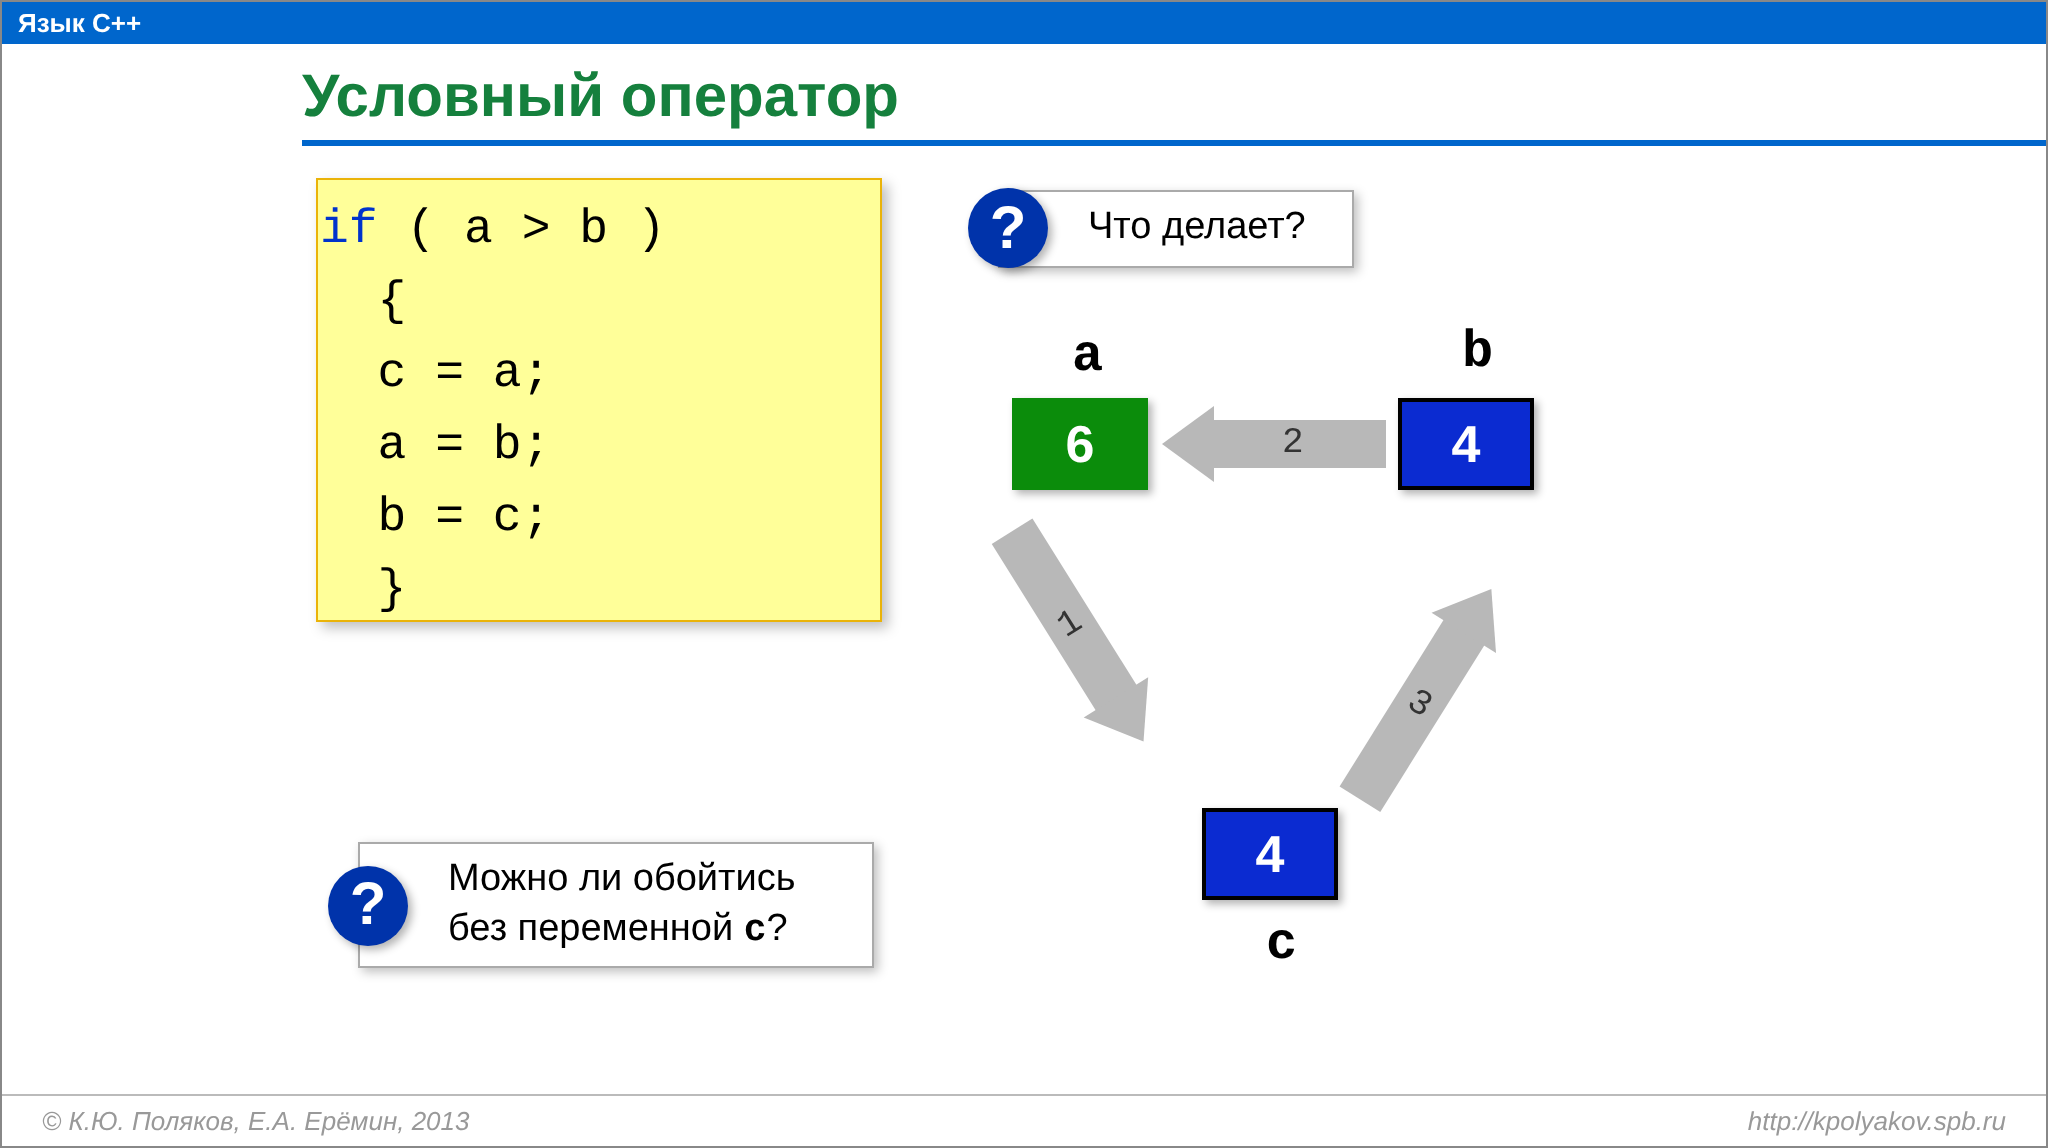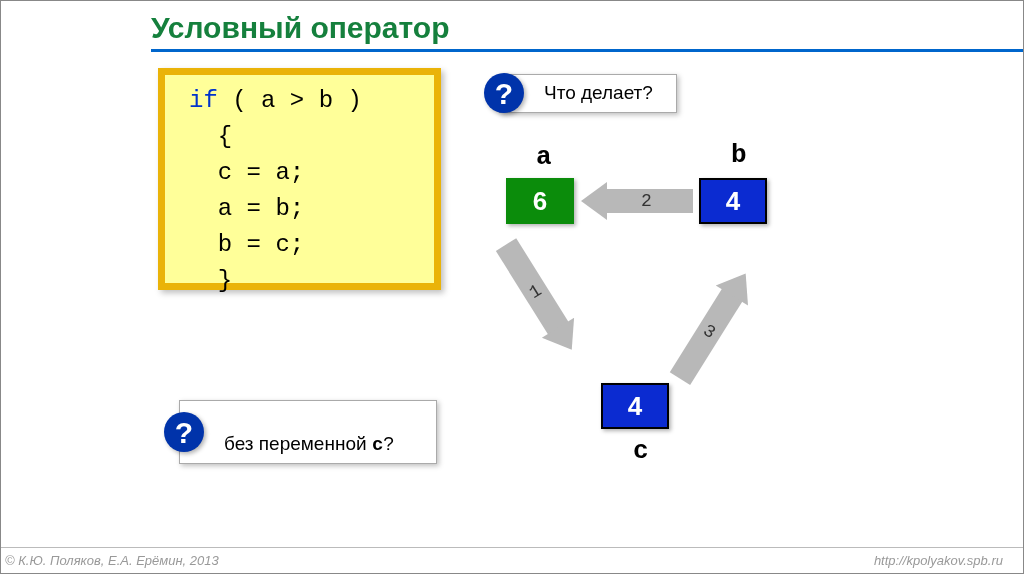--- a/index.html
+++ b/index.html
@@ -6,24 +6,24 @@
   html, body { width: 1024px; height: 574px; font-family: Arial, sans-serif; background: #fff; overflow: hidden; }
   .slide { position: relative; width: 1024px; height: 574px; border: 1px solid #888; }
   .topbar { background: #0066cc; color: #fff; font-weight: bold; font-size: 13px; padding: 3px 8px; }
   .title-wrap { padding: 10px 0 6px 150px; }
   .title { font-size: 30px; font-weight: bold; color: #15803d; }
   .title-underline { height: 3px; background: #0066cc; margin-top: 4px; }
   .content { position: relative; width: 100%; height: 460px; }
 
   .codebox {
     position: absolute; left: 157px; top: 10px; width: 283px; height: 222px;
-    background: #ffff99; border: 7px solid #eab308;
+    background: #ffff99; border: 1px solid #eab308;
     box-shadow: 3px 3px 6px rgba(0,0,0,.25);
     font-family: "Courier New", monospace; font-size: 24px; line-height: 1.5;
-    padding: 8px 24px; white-space: pre;
+    padding: 8px 1px; white-space: pre;
   }
   .kw { color: #0033cc; }
 
   .callout {
     position: absolute; background: #fff; border: 1px solid #aaa;
     box-shadow: 2px 2px 5px rgba(0,0,0,.25);
     padding: 6px 14px 6px 44px; font-size: 19px; line-height: 1.3;
   }
   .qmark {
     position: absolute; left: -16px; top: 50%; transform: translateY(-50%);
@@ -92,29 +92,32 @@
     border-top: 19px solid transparent;
     border-bottom: 19px solid transparent;
     border-left: 26px solid #b8b8b8;
   }
   #arr3 .arrow-num { left: 50px; top: 10px; transform: rotate(90deg); }
 
   .footer {
     position: absolute; left: 0; bottom: 0; width: 100%; height: 26px;
     border-top: 1px solid #bbb; color: #999; font-style: italic; font-size: 13px;
     display: flex; align-items: center; justify-content: space-between;
-    padding: 0 20px 0 4px;
+    padding: 0 20px 0 20px;
   }
   .mono { font-family: "Courier New", monospace; font-weight: bold; }
 </style>
 </head>
 <body>
 
 <div class="slide">
 
+  <div class="topbar">
+    <span>Язык C++</span>
+  </div>
 
   <div class="title-wrap">
     <div class="title">Условный оператор</div>
     <div class="title-underline"></div>
   </div>
 
   <div class="content">
 
     <div class="codebox"><span class="kw">if</span><span> ( a &gt; b )</span>
 <span>  {</span>
@@ -123,21 +126,21 @@
 <span>  b = c;</span>
 <span>  }</span></div>
 
     <div class="callout" id="callout1">
       <div class="qmark">?</div>
       <span>Что делает?</span>
     </div>
 
     <div class="callout" id="callout2">
       <div class="qmark">?</div>
-      <br>
+      <span>Можно ли обойтись</span><br>
       <span>без переменной </span><span class="mono">c</span><span>?</span>
     </div>
 
     <div class="diagram">
       <div class="varlabel" id="lblA">a</div>
       <div class="varlabel" id="lblB">b</div>
       <div class="varlabel" id="lblC">c</div>
 
       <div class="box green" id="boxA">
         <span>6</span>

